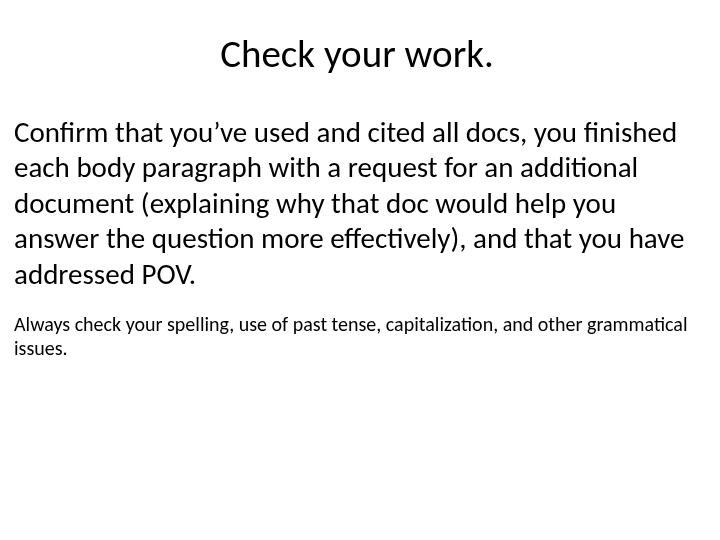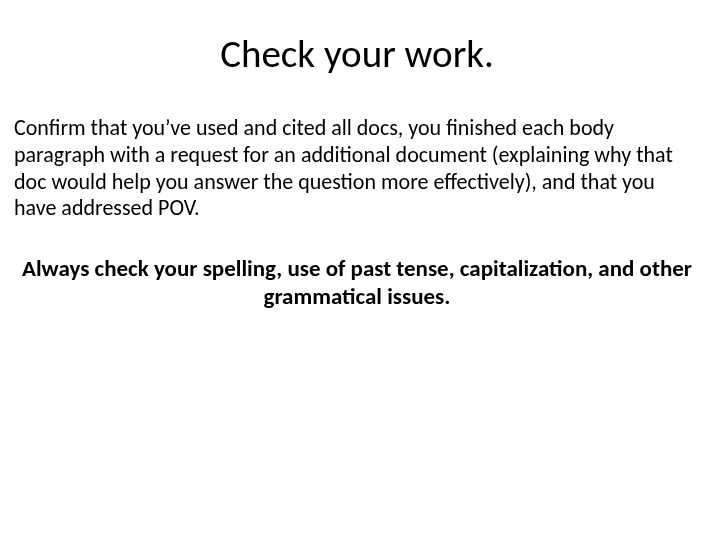--- a/index.html
+++ b/index.html
@@ -21,31 +21,31 @@
       padding: 30px 20px 0 14px;
     }
     .title {
       font-size: 39px;
       font-weight: 400;
       text-align: center;
       margin-bottom: 38px;
       letter-spacing: 0px;
     }
     .body-text {
-      font-size: 22px;
+      font-size: 29px;
       line-height: 1.22;
       text-align: left;
-      margin-bottom: 32px;
+      margin-bottom: 20px;
       font-weight: 400;
     }
     .body-text-bold {
-      font-size: 23px;
+      font-size: 20px;
       line-height: 1.22;
-      text-align: center;
-      font-weight: 700;
+      text-align: left;
+      font-weight: 400;
     }
   </style>
 </head>
 <body>
 
 <div class="slide">
   <h1 class="title">Check your work.</h1>
   <p class="body-text">Confirm that you’ve used and cited all docs, you finished each body paragraph with a request for an additional document (explaining why that doc would help you answer the question more effectively), and that you have addressed POV.</p>
   <p class="body-text-bold">Always check your spelling, use of past tense, capitalization, and other grammatical issues.</p>
 </div>

